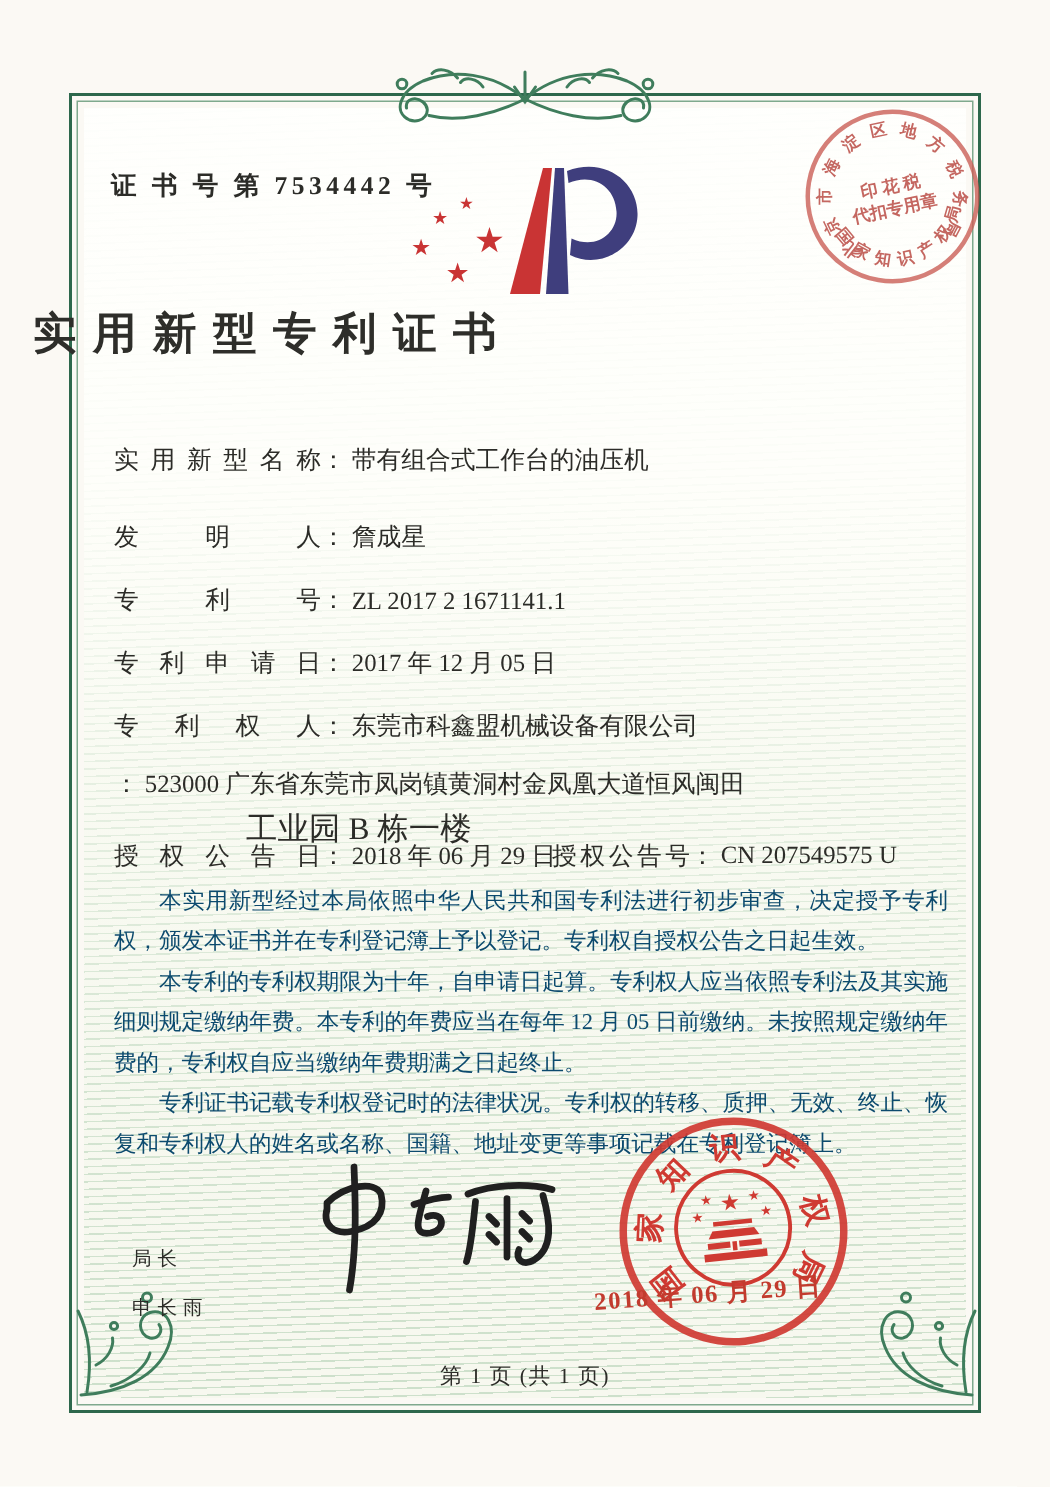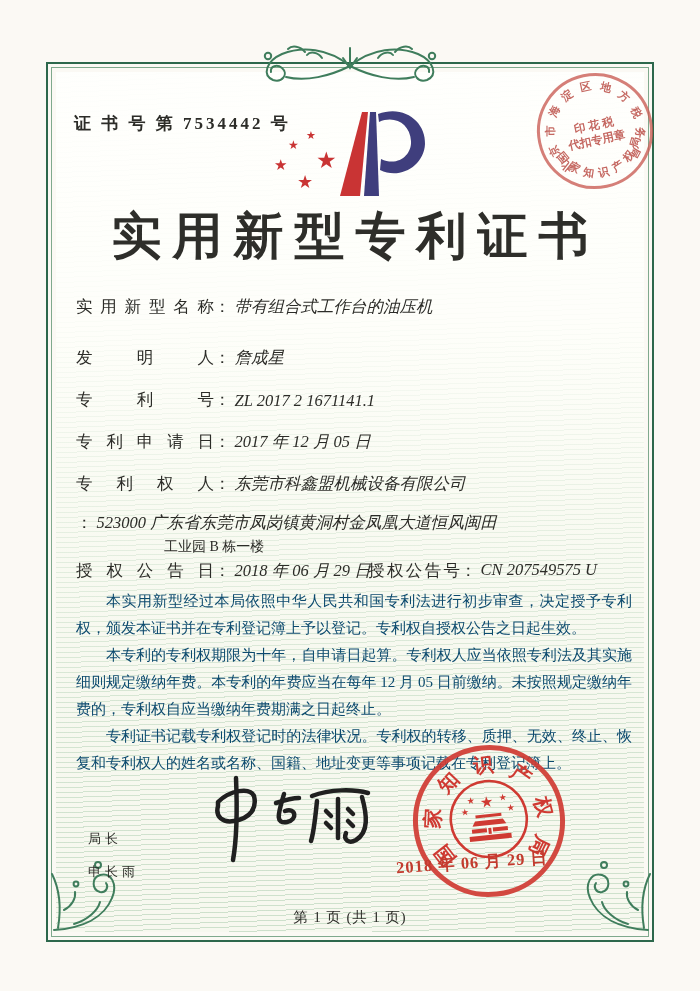--- a/index.html
+++ b/index.html
@@ -16,22 +16,22 @@
        repeating-linear-gradient(178deg, rgba(108,168,120,0.30) 0px, rgba(108,168,120,0.30) 1px,
          rgba(255,255,255,0) 1px, rgba(255,255,255,0) 5px);}
   .ornament{position:absolute;z-index:3;}
   .ornament svg{display:block;}
   .orn-top{left:50%;top:38px;transform:translateX(-50%);}
   .orn-bl{left:48px;top:840px;}
   .orn-br{left:558px;top:840px;transform:scaleX(-1);}
   
   .cert-no{position:absolute;left:74px;top:112px;font-size:17px;letter-spacing:3px;z-index:4;font-weight:bold;}
   .logo{position:absolute;left:264px;top:102px;z-index:4;}
-  .title{position:absolute;left:0;right:0;top:203px;text-align:center;font-size:50px;font-weight:600;
-         letter-spacing:11px;padding-left:11px;color:#2e2e2a;z-index:4;}
+  .title{position:absolute;left:0;right:0;top:203px;text-align:left;font-size:29px;font-weight:600;
+         letter-spacing:11px;padding-left:22px;color:#2e2e2a;z-index:4;}
   
   .arc{position:absolute;inset:0;}
   .arc span{position:absolute;left:50%;top:50%;}
   .tax-stamp{position:absolute;left:536px;top:72px;width:118px;height:118px;transform:rotate(-12deg);
              z-index:5;color:#c05b54;opacity:.92;}
   .tax-ring{position:absolute;inset:1px;border:3px solid rgba(201,92,84,.85);border-radius:50%;}
   .tax-stamp .arc span{font-size:11px;font-weight:bold;}
   .tax-center{position:absolute;left:0;right:0;top:46px;text-align:center;line-height:15px;
               font-size:11.5px;font-weight:bold;}
   .seal{position:absolute;left:412px;top:744px;width:154px;height:154px;transform:rotate(-6deg);
@@ -39,22 +39,22 @@
   .seal-ring{position:absolute;inset:1px;border:5px solid #cf3a32;border-radius:50%;opacity:.92;}
   .seal .arc span{font-size:20px;font-weight:bold;}
   .seal-emblem{position:absolute;left:50%;top:50%;transform:translate(-50%,-50%);}
   .seal-date{position:absolute;left:396px;top:852px;z-index:6;color:#c23b2e;font-size:16.5px;
              font-weight:bold;letter-spacing:1px;transform:rotate(-4deg);}
   
   .fields{position:absolute;left:76px;top:296px;width:556px;height:300px;font-size:16.5px;z-index:4;}
   .frow{position:absolute;left:0;right:0;display:flex;align-items:flex-end;}
   .flabel{display:inline-block;width:138px;text-align:justify;text-align-last:justify;flex:none;}
   .fcolon{flex:none;}
-  .fvalue{margin-left:4px;font-style:italic;}
-  .addr2{position:absolute;left:88px;top:242px;font-size:14px;}
+  .fvalue{margin-left:4px;}
+  .addr2{position:absolute;left:88px;top:242px;font-size:21px;}
   .grant2{position:absolute;left:292px;top:0;display:flex;}
   .grant2 .flabel{width:92px;}
   
   .paras{position:absolute;left:76px;top:588px;width:556px;z-index:4;}
   .paras p{margin:0;font-size:15px;line-height:27px;text-indent:2em;text-align:justify;color:#0c4a6e;}
   
   .director{position:absolute;left:88px;top:822px;z-index:4;font-size:13px;letter-spacing:4px;line-height:33px;}
   .signature{position:absolute;left:200px;top:770px;z-index:4;}
   .footer{position:absolute;left:0;right:0;top:908px;text-align:center;font-size:14.5px;
           letter-spacing:1px;z-index:4;}

